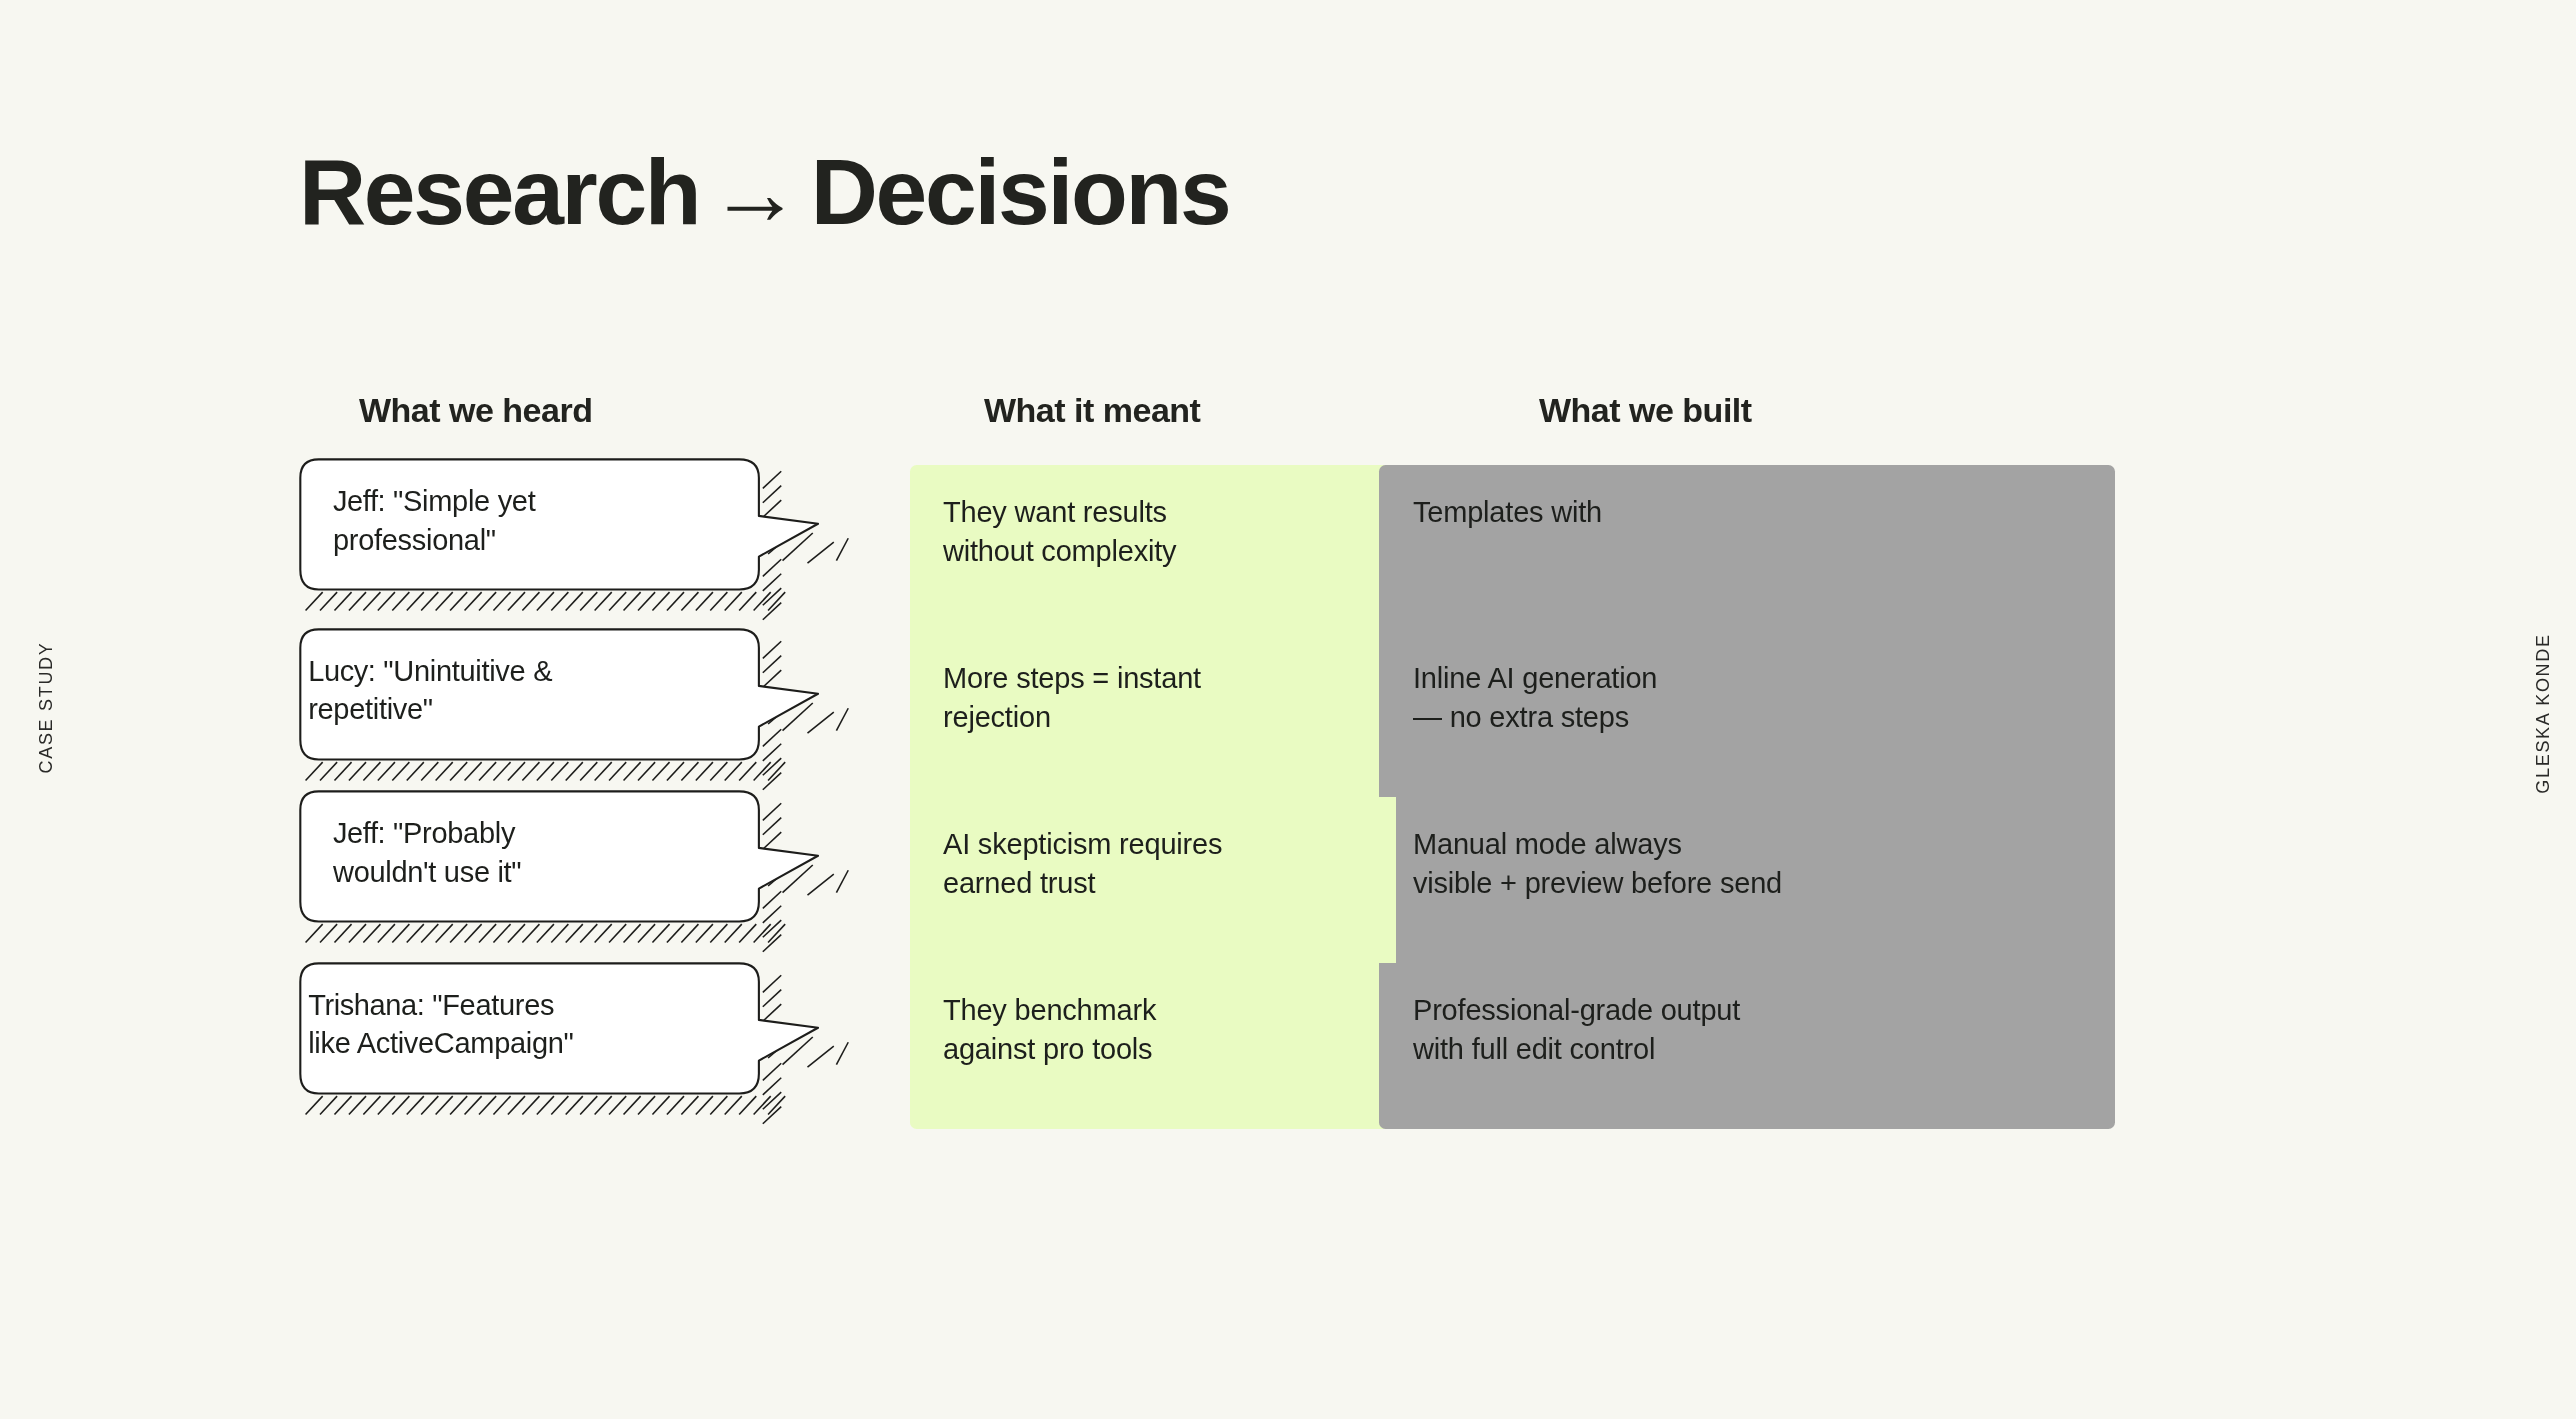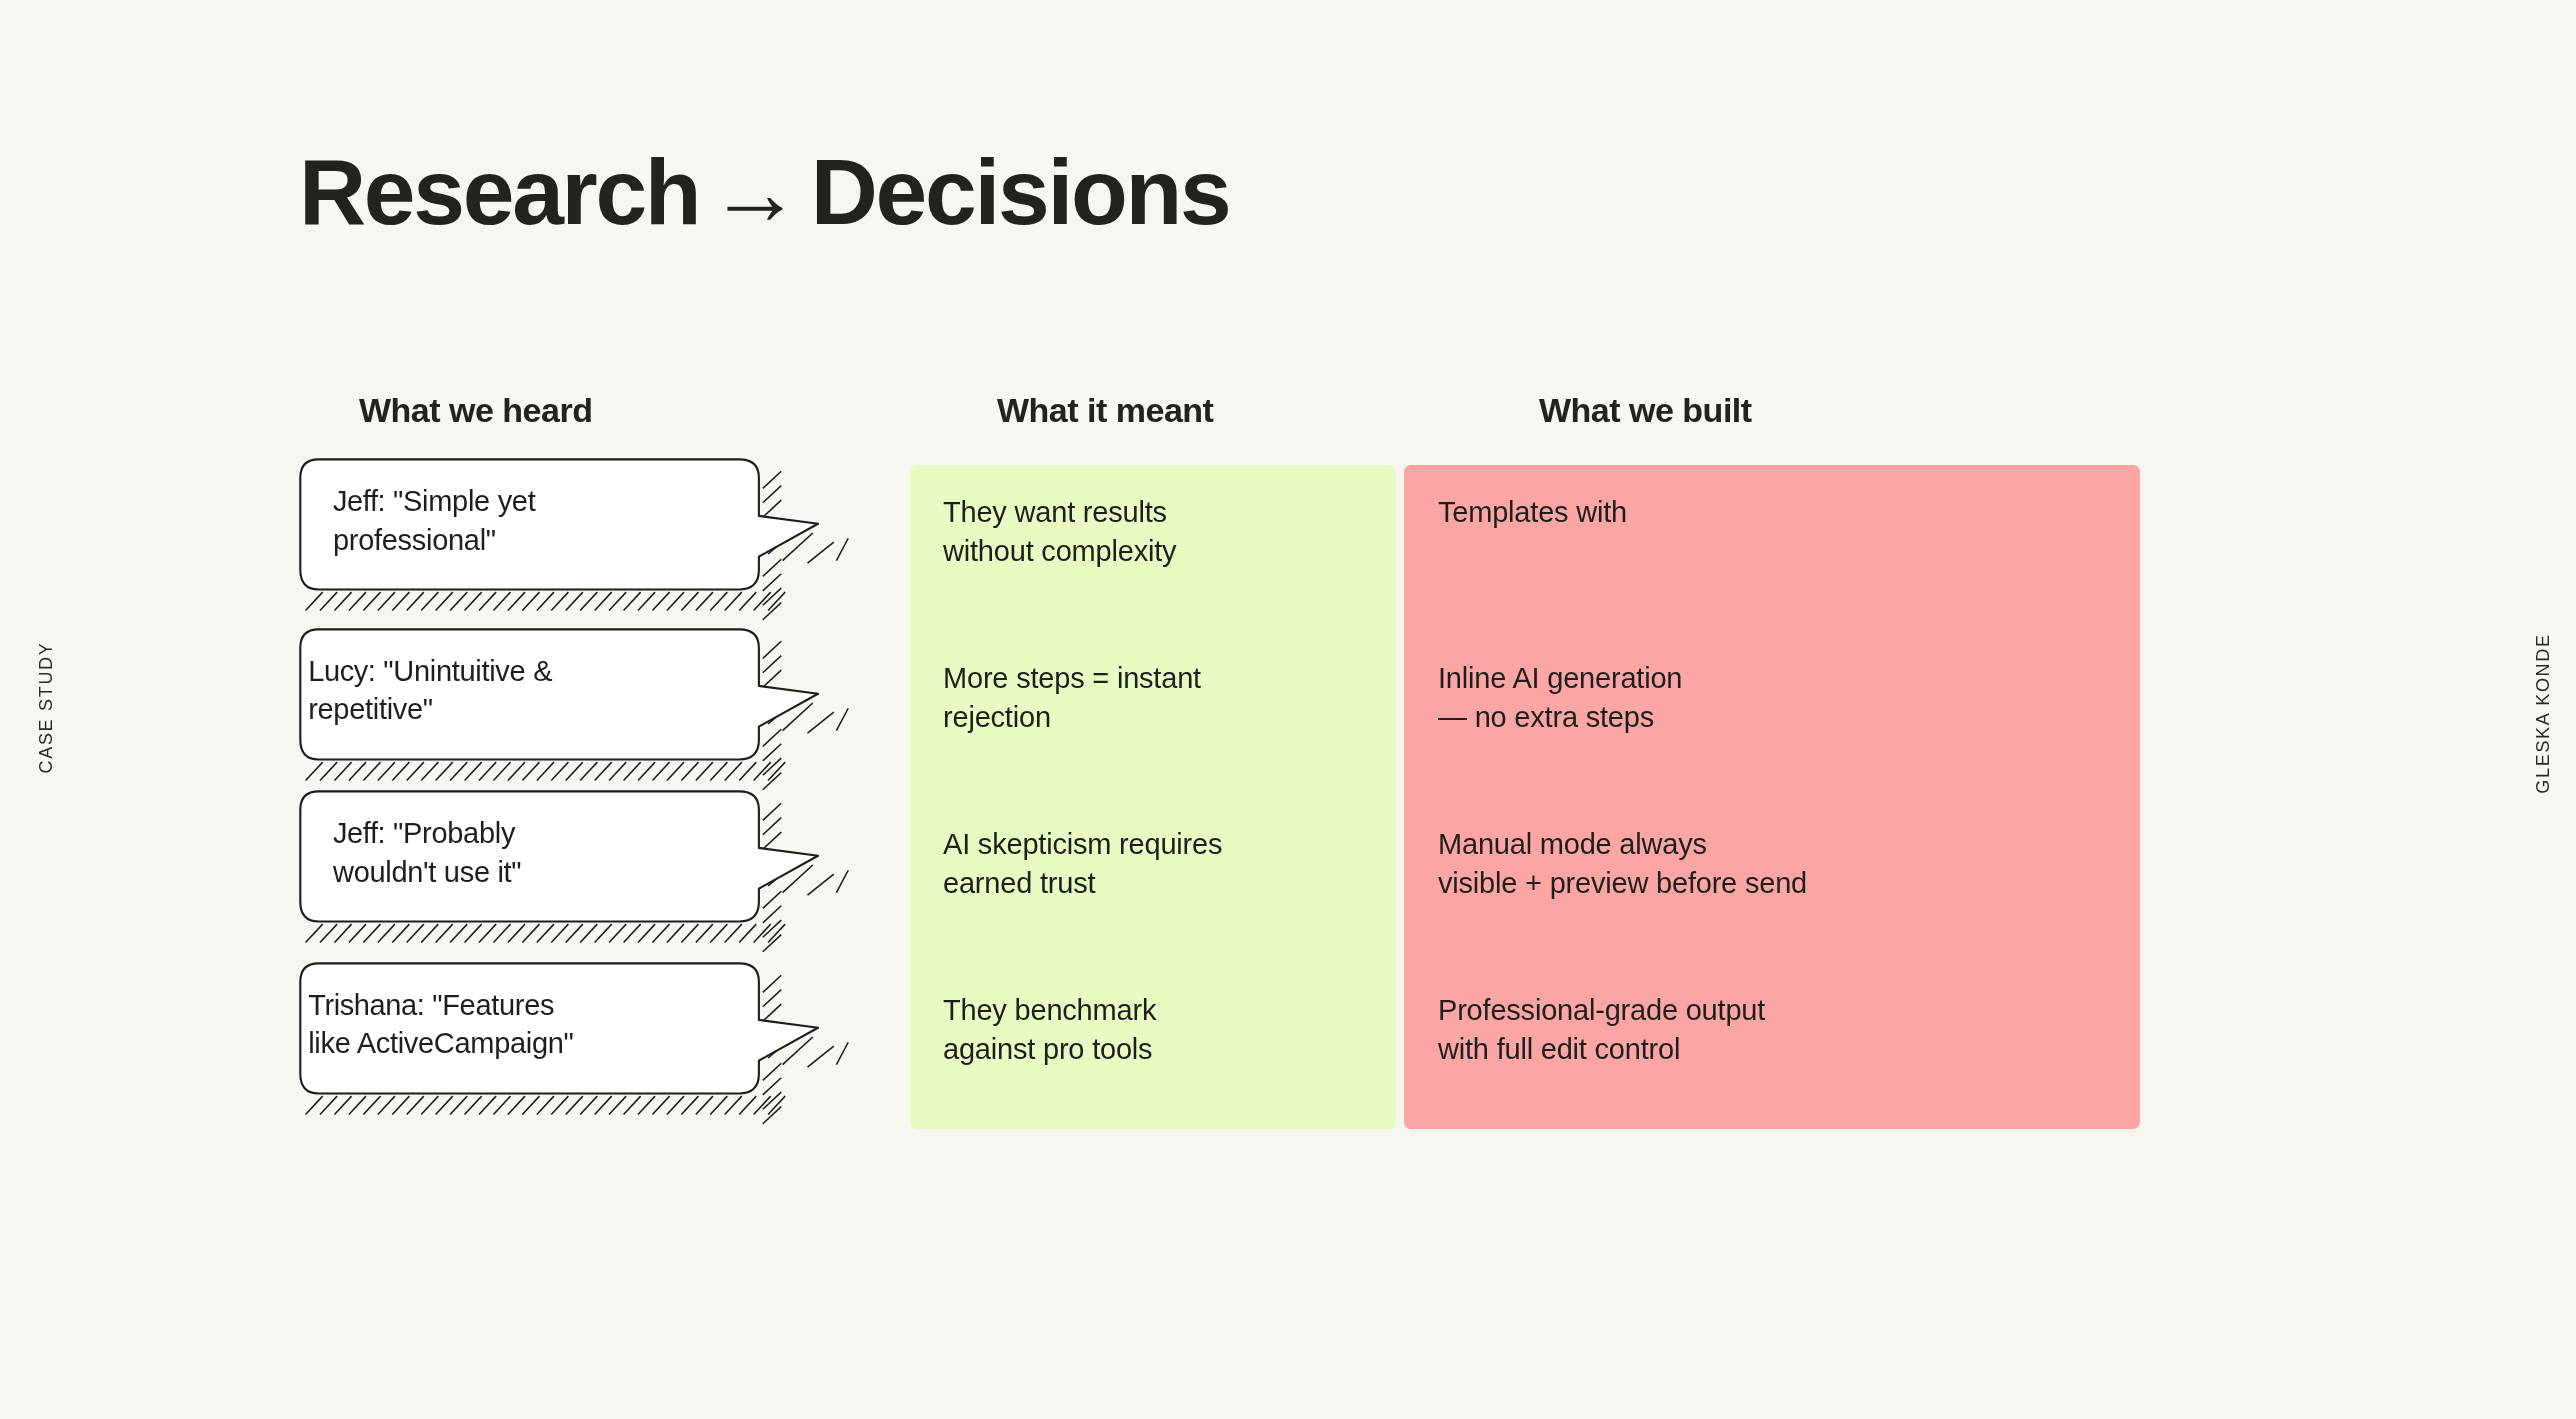--- a/index.html
+++ b/index.html
@@ -57,21 +57,21 @@
   .col-head {
     position:absolute;
     top:0;
     font-size:34px;
     font-weight:800;
     letter-spacing:-0.5px;
     color:#22231f;
     white-space:nowrap;
   }
   .col-head.h1 { left:60px; }
-  .col-head.h2 { left:685px;margin-left:13px; }
+  .col-head.h2 { left:685px; }
   .col-head.h3 { left:1240px; }
 
   
   .rows { position:relative; }
   .row { position:relative; height:166px; }
 
   
   .cell {
     position:absolute;
     top:0;
@@ -82,23 +82,23 @@
     letter-spacing:-0.2px;
     color:#1d1f1c;
   }
   .cell-mid {
     left:611px;
     width:486px;
     background:#e9fbc2;
     padding-left:33px;
   }
   .cell-right {
-    left:1105px;
+    left:1080px;
     width:736px;
-    background:#fca5a5;
+    background:#a3a3a3;
   }
   .row:first-child .cell-mid,
   .row:first-child .cell-right { border-radius:6.6px 6.6px 0 0; }
   .row:last-child .cell-mid,
   .row:last-child .cell-right { border-radius:0 0 6.6px 6.6px; }
   .cell-line { display:block; white-space:nowrap; }
 
   
   .bubble-wrap {
     position:absolute;

